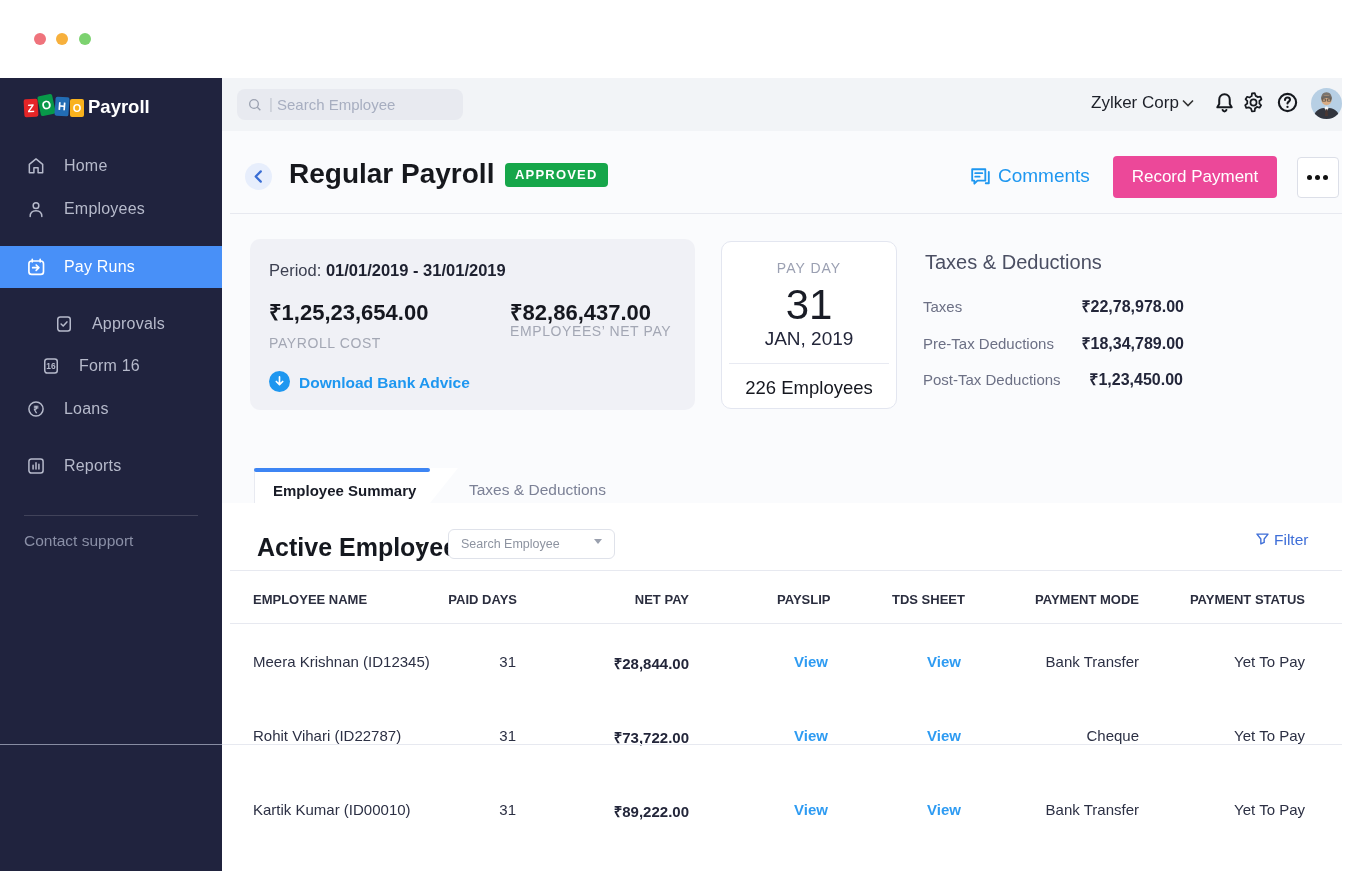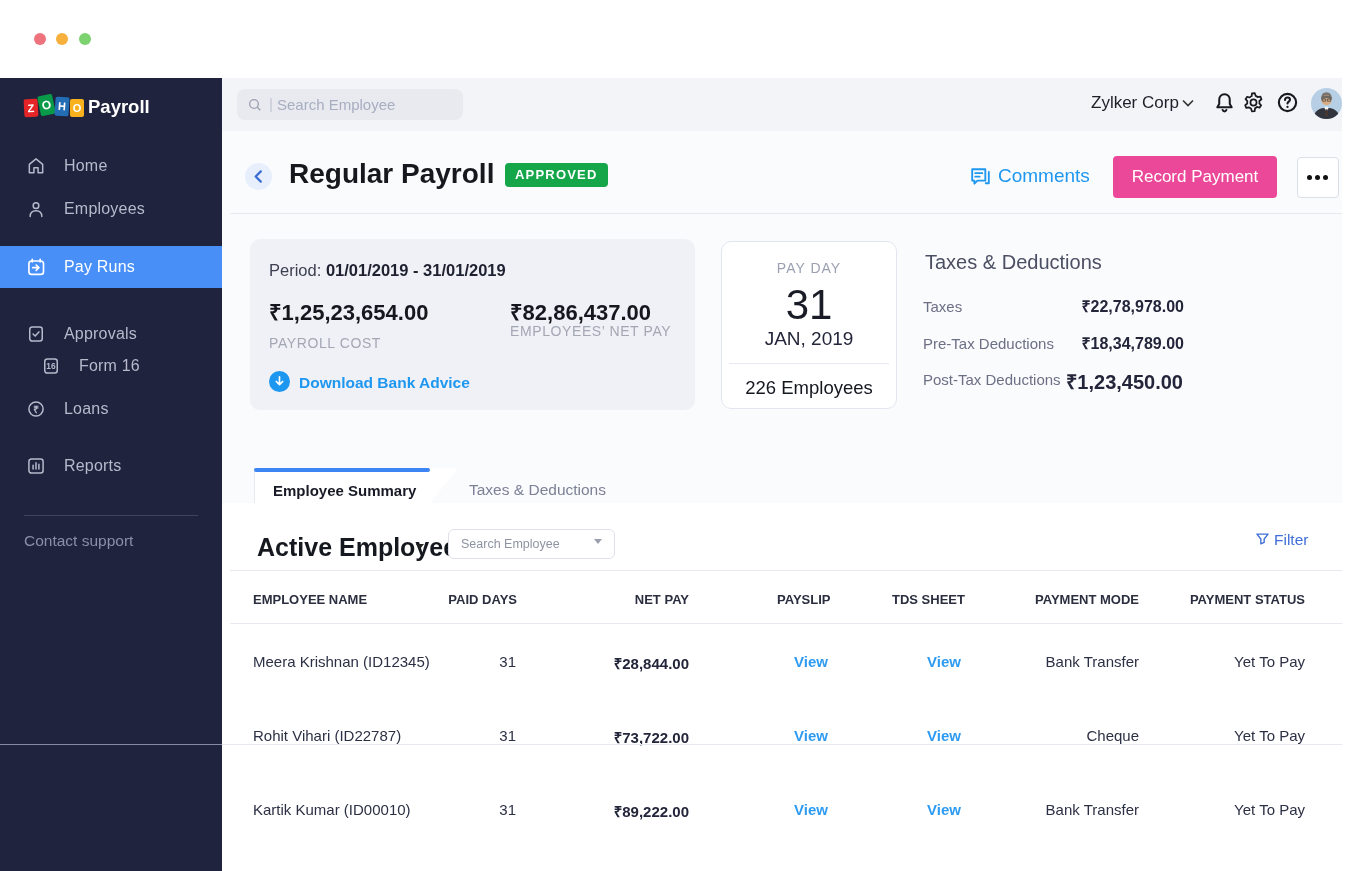--- a/index.html
+++ b/index.html
@@ -56,21 +56,21 @@
       <span class="lb">Home</span>
     </div>
     <div class="nav active" style="top:168px;">
       <svg class="ic" viewBox="0 0 24 24" fill="none" stroke="#fff" stroke-width="2">
         <rect x="3.5" y="4.8" width="17.5" height="16" rx="3.2"></rect>
         <path d="M7.5 2.8 V6 M17 2.8 V6" stroke-linecap="round"></path>
         <path d="M8 12.8 H15.2 M12.2 9.6 L15.5 12.8 L12.2 16" stroke-linecap="round" stroke-linejoin="round"></path>
       </svg>
       <span class="lb">Pay Runs</span>
     </div>
-    <div class="nav" style="top:235px;">
+    <div class="nav" style="top:225px;margin-left:28px;">
       <svg class="ic" viewBox="0 0 24 24" fill="none" stroke="#b6bacb" stroke-width="1.8">
         <rect x="4.5" y="3.5" width="15" height="17" rx="3"></rect>
         <path d="M8.5 12 L11 14.5 L15.5 9.5" stroke-linecap="round" stroke-linejoin="round"></path>
       </svg>
       <span class="lb">Approvals</span>
     </div>
     <div class="nav" style="top:267px;margin-left:15px;">
       <svg class="ic" viewBox="0 0 24 24" fill="none" stroke="#b6bacb" stroke-width="1.8">
         <rect x="4.5" y="3.5" width="15" height="17" rx="3"></rect>
         <text x="12" y="15.2" fill="#b6bacb" stroke="none" font-size="10" font-weight="bold" text-anchor="middle" font-family="Liberation Sans">16</text>
@@ -184,21 +184,21 @@
     <div class="abs" style="left:701px; top:167px; font-size:15px; color:#6c7085;">Taxes</div>
     <div class="abs" style="left:701px; top:204px; font-size:15px; color:#6c7085;">Pre-Tax Deductions</div>
     <div class="abs" style="left:701px; top:240px; font-size:15px; color:#6c7085;">Post-Tax Deductions</div>
     <div class="abs" style="left:962px; top:164px; width:0;">
       <div style="position:absolute; right:0; white-space:nowrap; font-size:16px; font-weight:bold; color:#23263a;">₹22,78,978.00</div>
     </div>
     <div class="abs" style="left:962px; top:201px; width:0;">
       <div style="position:absolute; right:0; white-space:nowrap; font-size:16px; font-weight:bold; color:#23263a;">₹18,34,789.00</div>
     </div>
     <div class="abs" style="left:961px; top:237px; width:0;">
-      <div style="position:absolute; right:0; white-space:nowrap; font-size:20px; font-weight:bold; color:#23263a;">₹1,23,450.00</div>
+      <div style="position:absolute; right:0; white-space:nowrap; font-size:16px; font-weight:bold; color:#23263a;">₹1,23,450.00</div>
     </div>
 
     <div class="abs" style="left:32px; top:337px; width:176px; height:35px; background:#fff; border-left:1px solid #e8eaf1;"></div>
     <div class="abs" style="left:208px; top:337px; width:0; height:0; border-top:35px solid #fff; border-right:28px solid transparent;"></div>
     <div class="abs" style="left:32px; top:337px; width:176px; border-top:4px solid #3d85f4; border-radius:3px;"></div>
     <div class="abs" style="left:51px; top:351px; font-size:15px; font-weight:bold; color:#181b26;">Employee Summary</div>
     <div class="abs" style="left:247px; top:350px; font-size:15.5px; color:#7c8196;">Taxes &amp; Deductions</div>
     <div class="abs" style="left:0px; top:372px; width:1128px; border-top:1px solid #e5e8ef;"></div>
     <div class="abs" style="left:0px; top:372px; width:1128px; height:368px; background:#fff;"></div>
 

